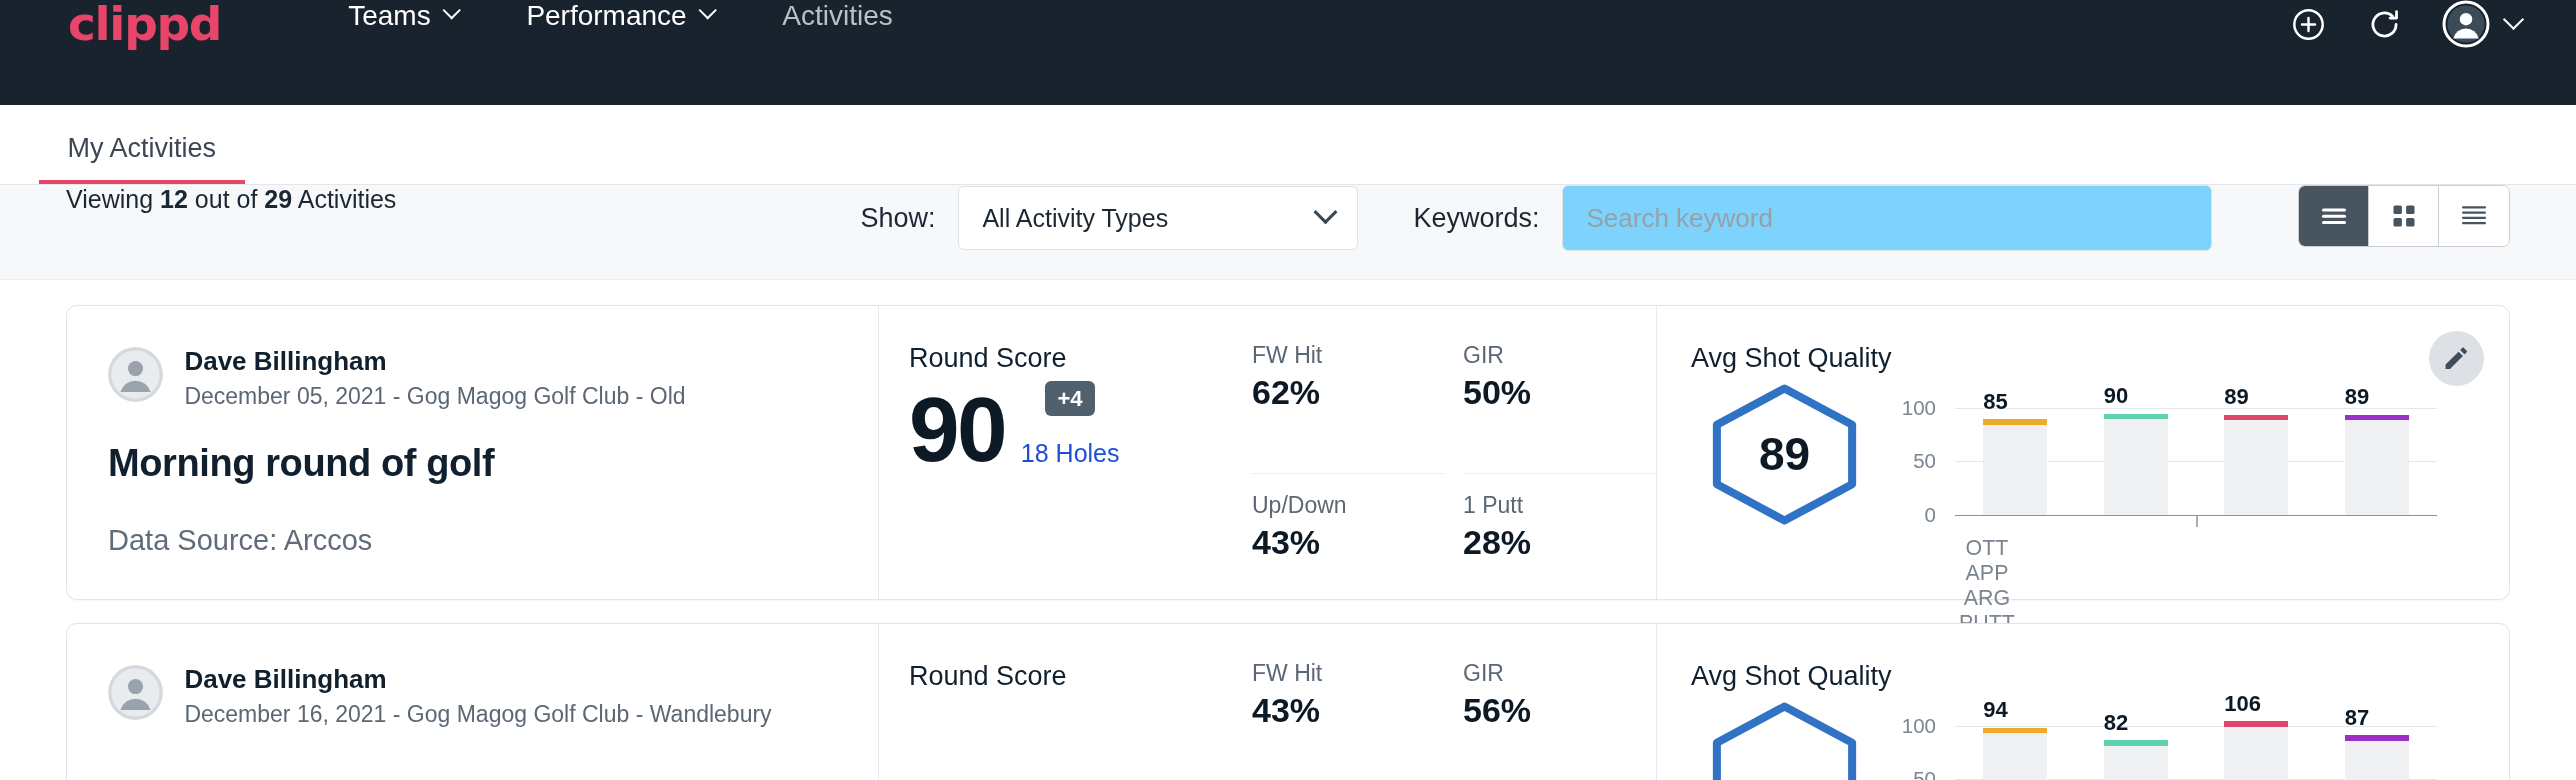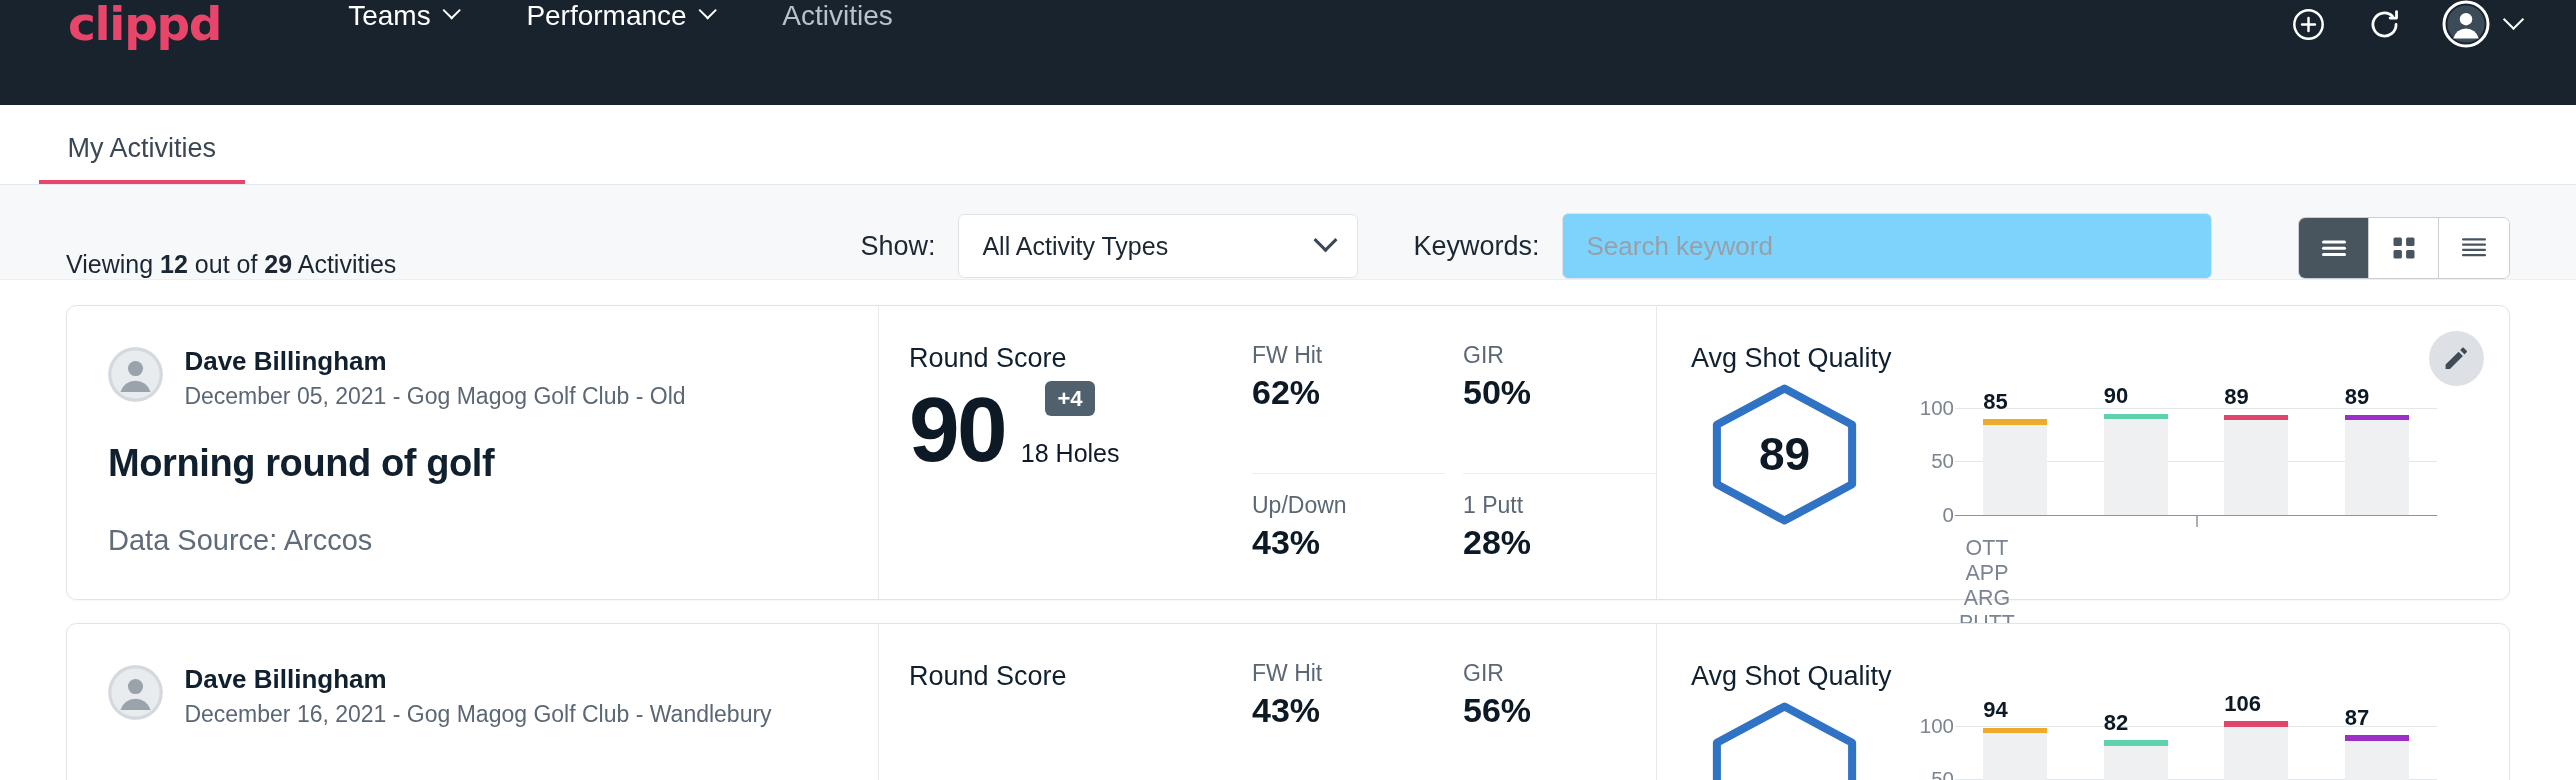--- a/index.html
+++ b/index.html
@@ -81,21 +81,21 @@
     left: 0; right: 0; bottom: 0;
     height: 4.5px;
     background: #e8456b;
   }
 
   
   .filterbar {
     height: 95px;
     background: #f7f8fa;
     display: flex;
-    align-items: flex-end;
+    align-items: flex-start;
     padding: 0 66px 0 66px;
     border-bottom: 0.9px solid #eceef1;
   }
   .viewing {
     font-size: 25px;
     color: #1b2733;
   }
   .viewing b { font-weight: 700; }
 
   .filters-mid {
@@ -248,21 +248,21 @@
     top: -5.4px;
     background: #50606c;
     color: #ffffff;
     font-size: 22px;
     font-weight: 700;
     border-radius: 6.2px;
     padding: 4.5px 12.5px;
   }
   .score-holes {
     font-size: 25px;
-    color: #0f172a;
+    color: #1d4ed8;
     margin-left: 16px;
     margin-bottom: 5.4px;
   }
 
   .col-stats {
     width: 420px;
     padding: 36px 0 0 16px;
     display: grid;
     grid-template-columns: 1fr 1fr;
     grid-template-rows: auto auto;
@@ -319,21 +319,21 @@
     position: relative;
   }
   .y-axis {
     width: 45px;
     position: relative;
     height: 107px;
     margin-top: 23px;
   }
   .y-tick {
     position: absolute;
-    right: 1px;
+    right: 19px;
     font-size: 20.5px;
     color: #7a8591;
     transform: translateY(-50%);
     text-align: right;
   }
   .plot {
     flex: 1;
     position: relative;
     height: 107px;
     margin-top: 23px;

